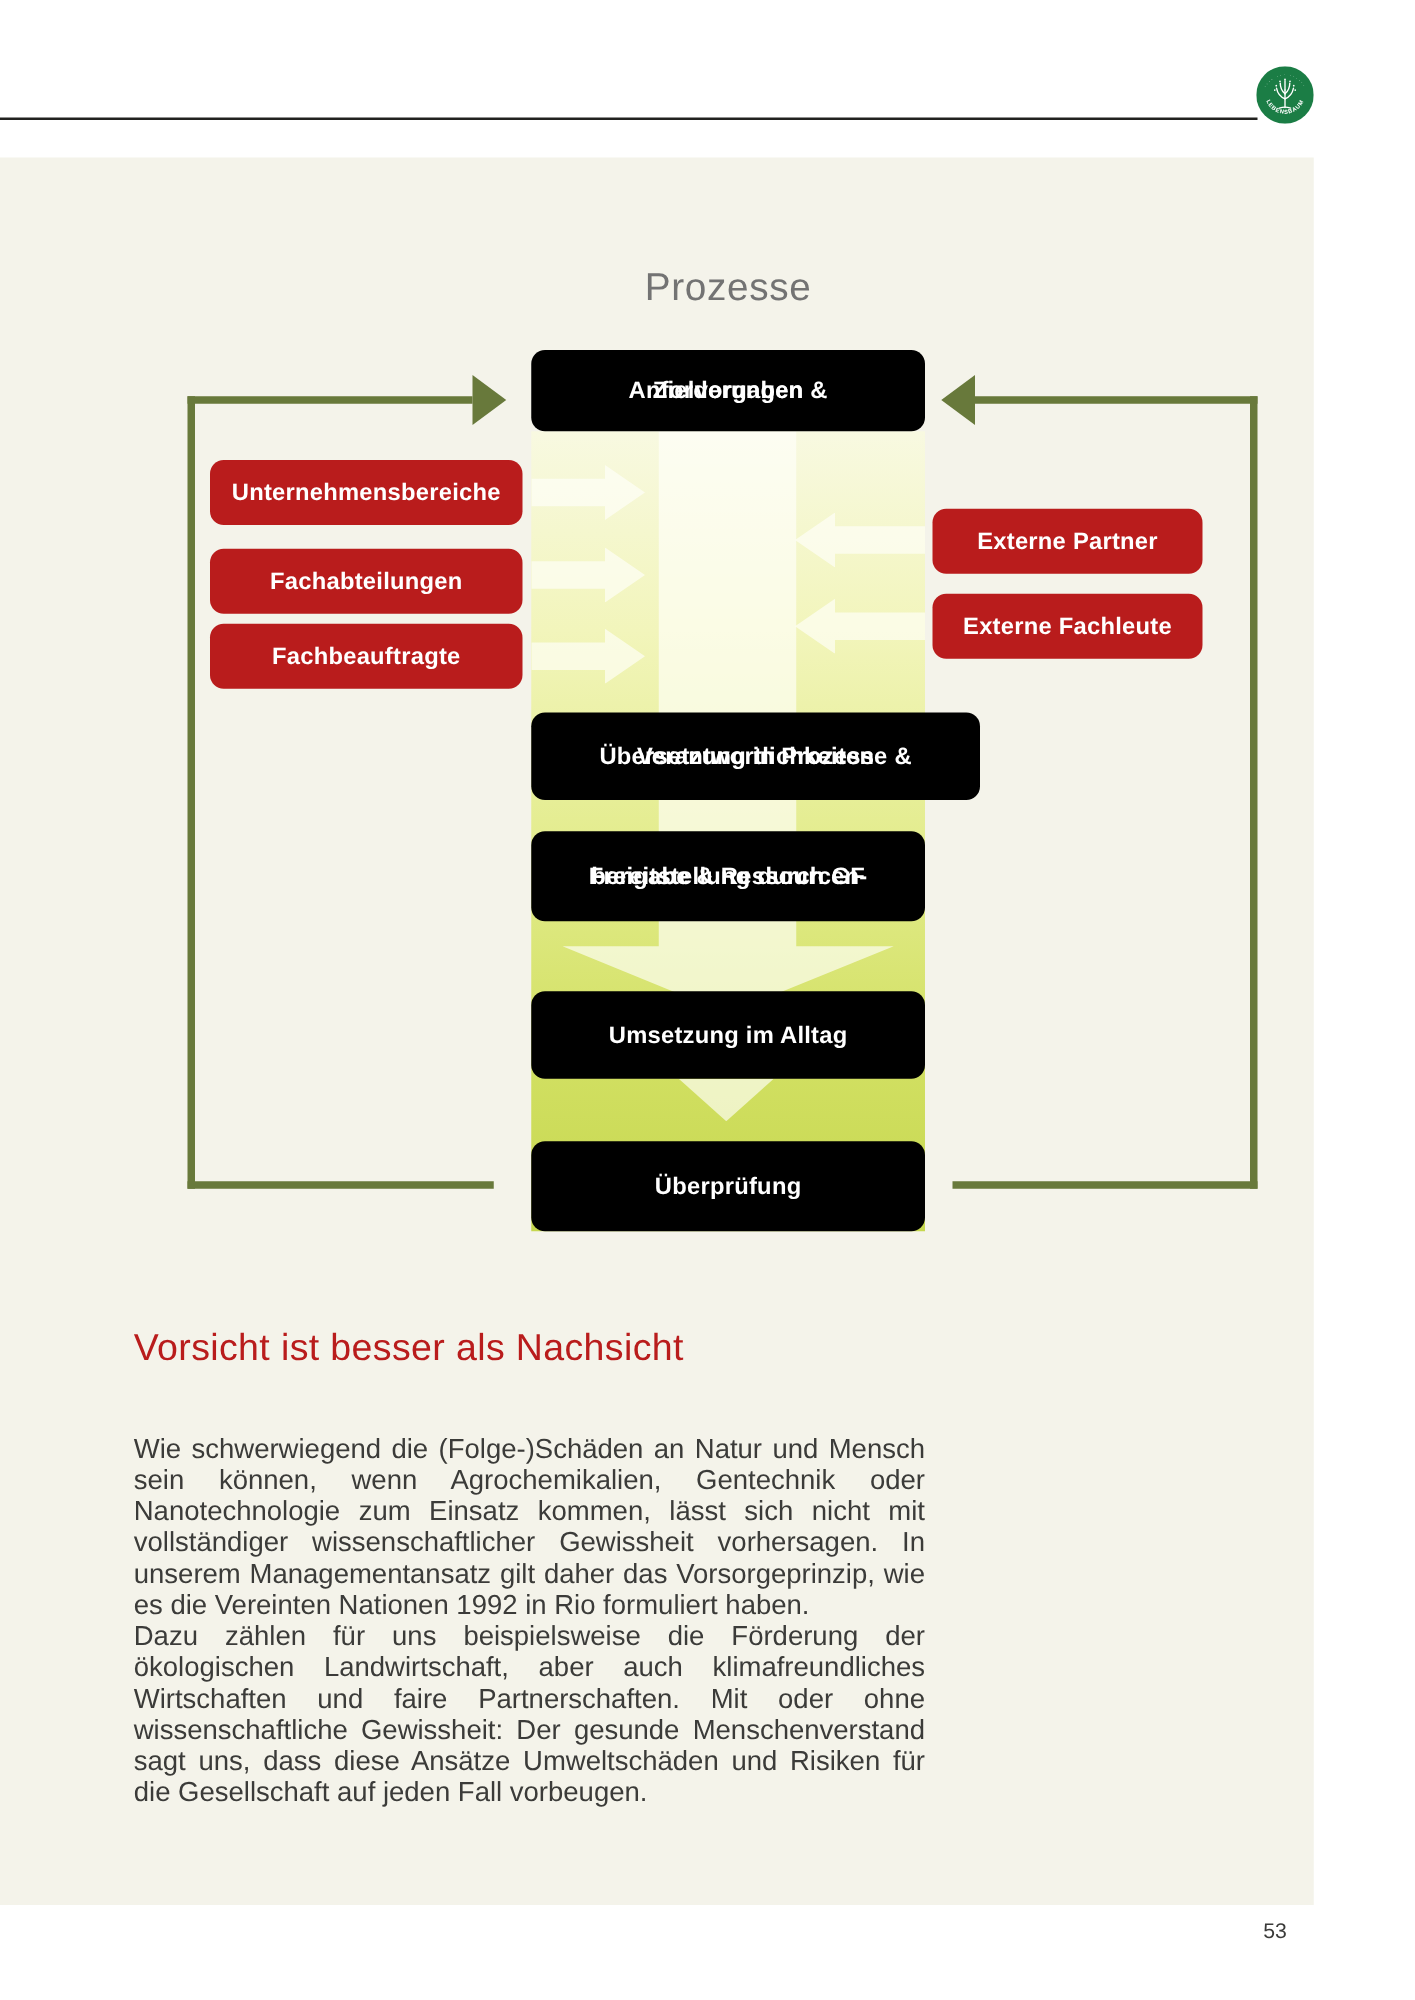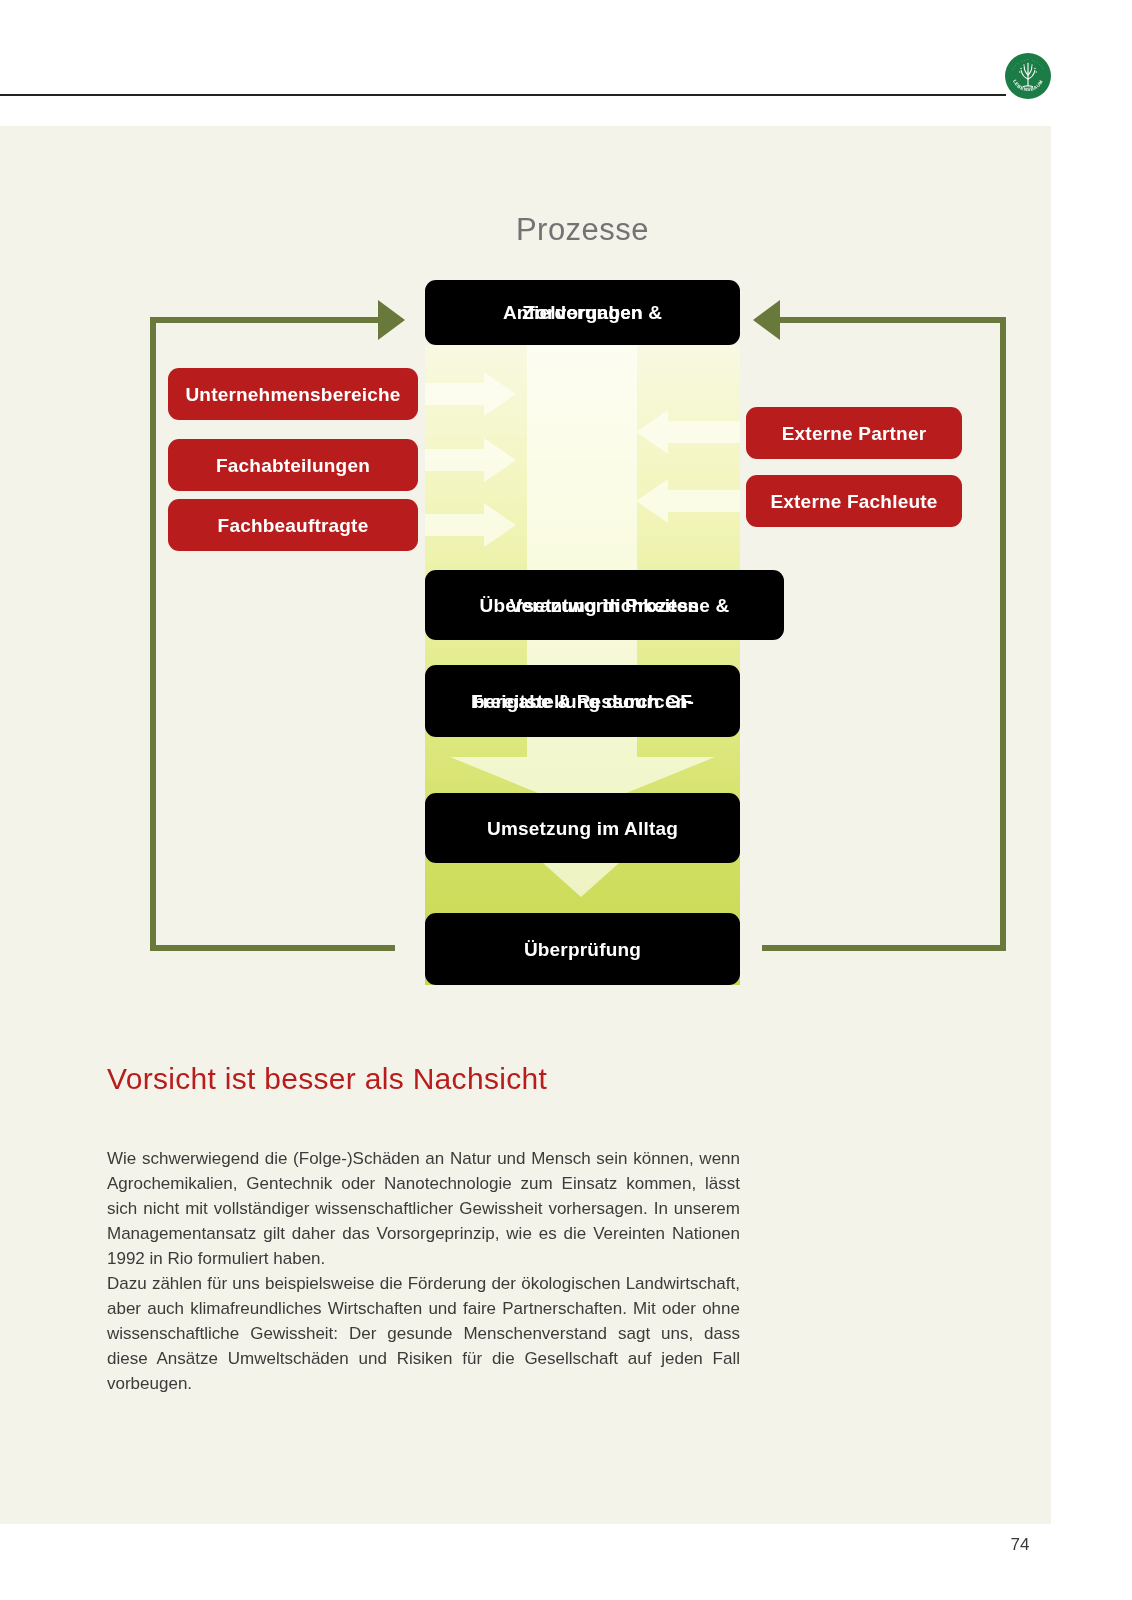--- a/index.html
+++ b/index.html
@@ -55,21 +55,21 @@
   .loop-r-h-top{left:780px;top:191px;width:226px;height:6px;}
   .loop-r-h-bot{left:762px;top:819px;width:244px;height:6px;}
   .head-right{left:378px;top:174px;width:0;height:0;background:none;
     border-top:20px solid transparent;border-bottom:20px solid transparent;border-left:27px solid #68793b;}
   .head-left{left:753px;top:174px;width:0;height:0;background:none;
     border-top:20px solid transparent;border-bottom:20px solid transparent;border-right:27px solid #68793b;}
   
   .section-heading{left:107px;top:936px;width:700px;
     font-size:30px;font-weight:400;color:#b91c1c;letter-spacing:0.3px;}
   .body-copy{left:107px;top:1020px;width:633px;color:#3b3b39;
-    font-size:17px;line-height:25px;text-align:justify;hyphens:auto;}
+    font-size:22px;line-height:25px;text-align:justify;hyphens:auto;}
   .body-copy p{margin:0;position:static;}
   
   .page-number{position:absolute;left:1003px;top:1535px;width:34px;text-align:center;
     font-size:17px;color:#3b3b39;}
 </style>
 </head>
 <body>
 
 <div class="header-rule"></div>
 
@@ -166,13 +166,13 @@
     <span>Überprüfung</span>
   </div>
 
   <div class="section-heading">Vorsicht ist besser als Nachsicht</div>
   <div class="body-copy">
     <p>Wie schwerwiegend die (Folge-)Schäden an Natur und Mensch sein können, wenn Agrochemikalien, Gentechnik oder Nanotechnologie zum Einsatz kommen, lässt sich nicht mit vollständiger wissenschaftlicher Gewissheit vorhersagen. In unserem Managementansatz gilt daher das Vorsorgeprinzip, wie es die Vereinten Nationen 1992 in Rio formuliert haben.</p>
     <p>Dazu zählen für uns beispielsweise die Förderung der ökologischen Landwirtschaft, aber auch klimafreundliches Wirtschaften und faire Partnerschaften. Mit oder ohne wissenschaftliche Gewissheit: Der gesunde Menschenverstand sagt uns, dass diese Ansätze Umweltschäden und Risiken für die Gesellschaft auf jeden Fall vorbeugen.</p>
   </div>
 </div>
 
-<div class="page-number">74</div>
+<div class="page-number">53</div>
 
 </body></html>

